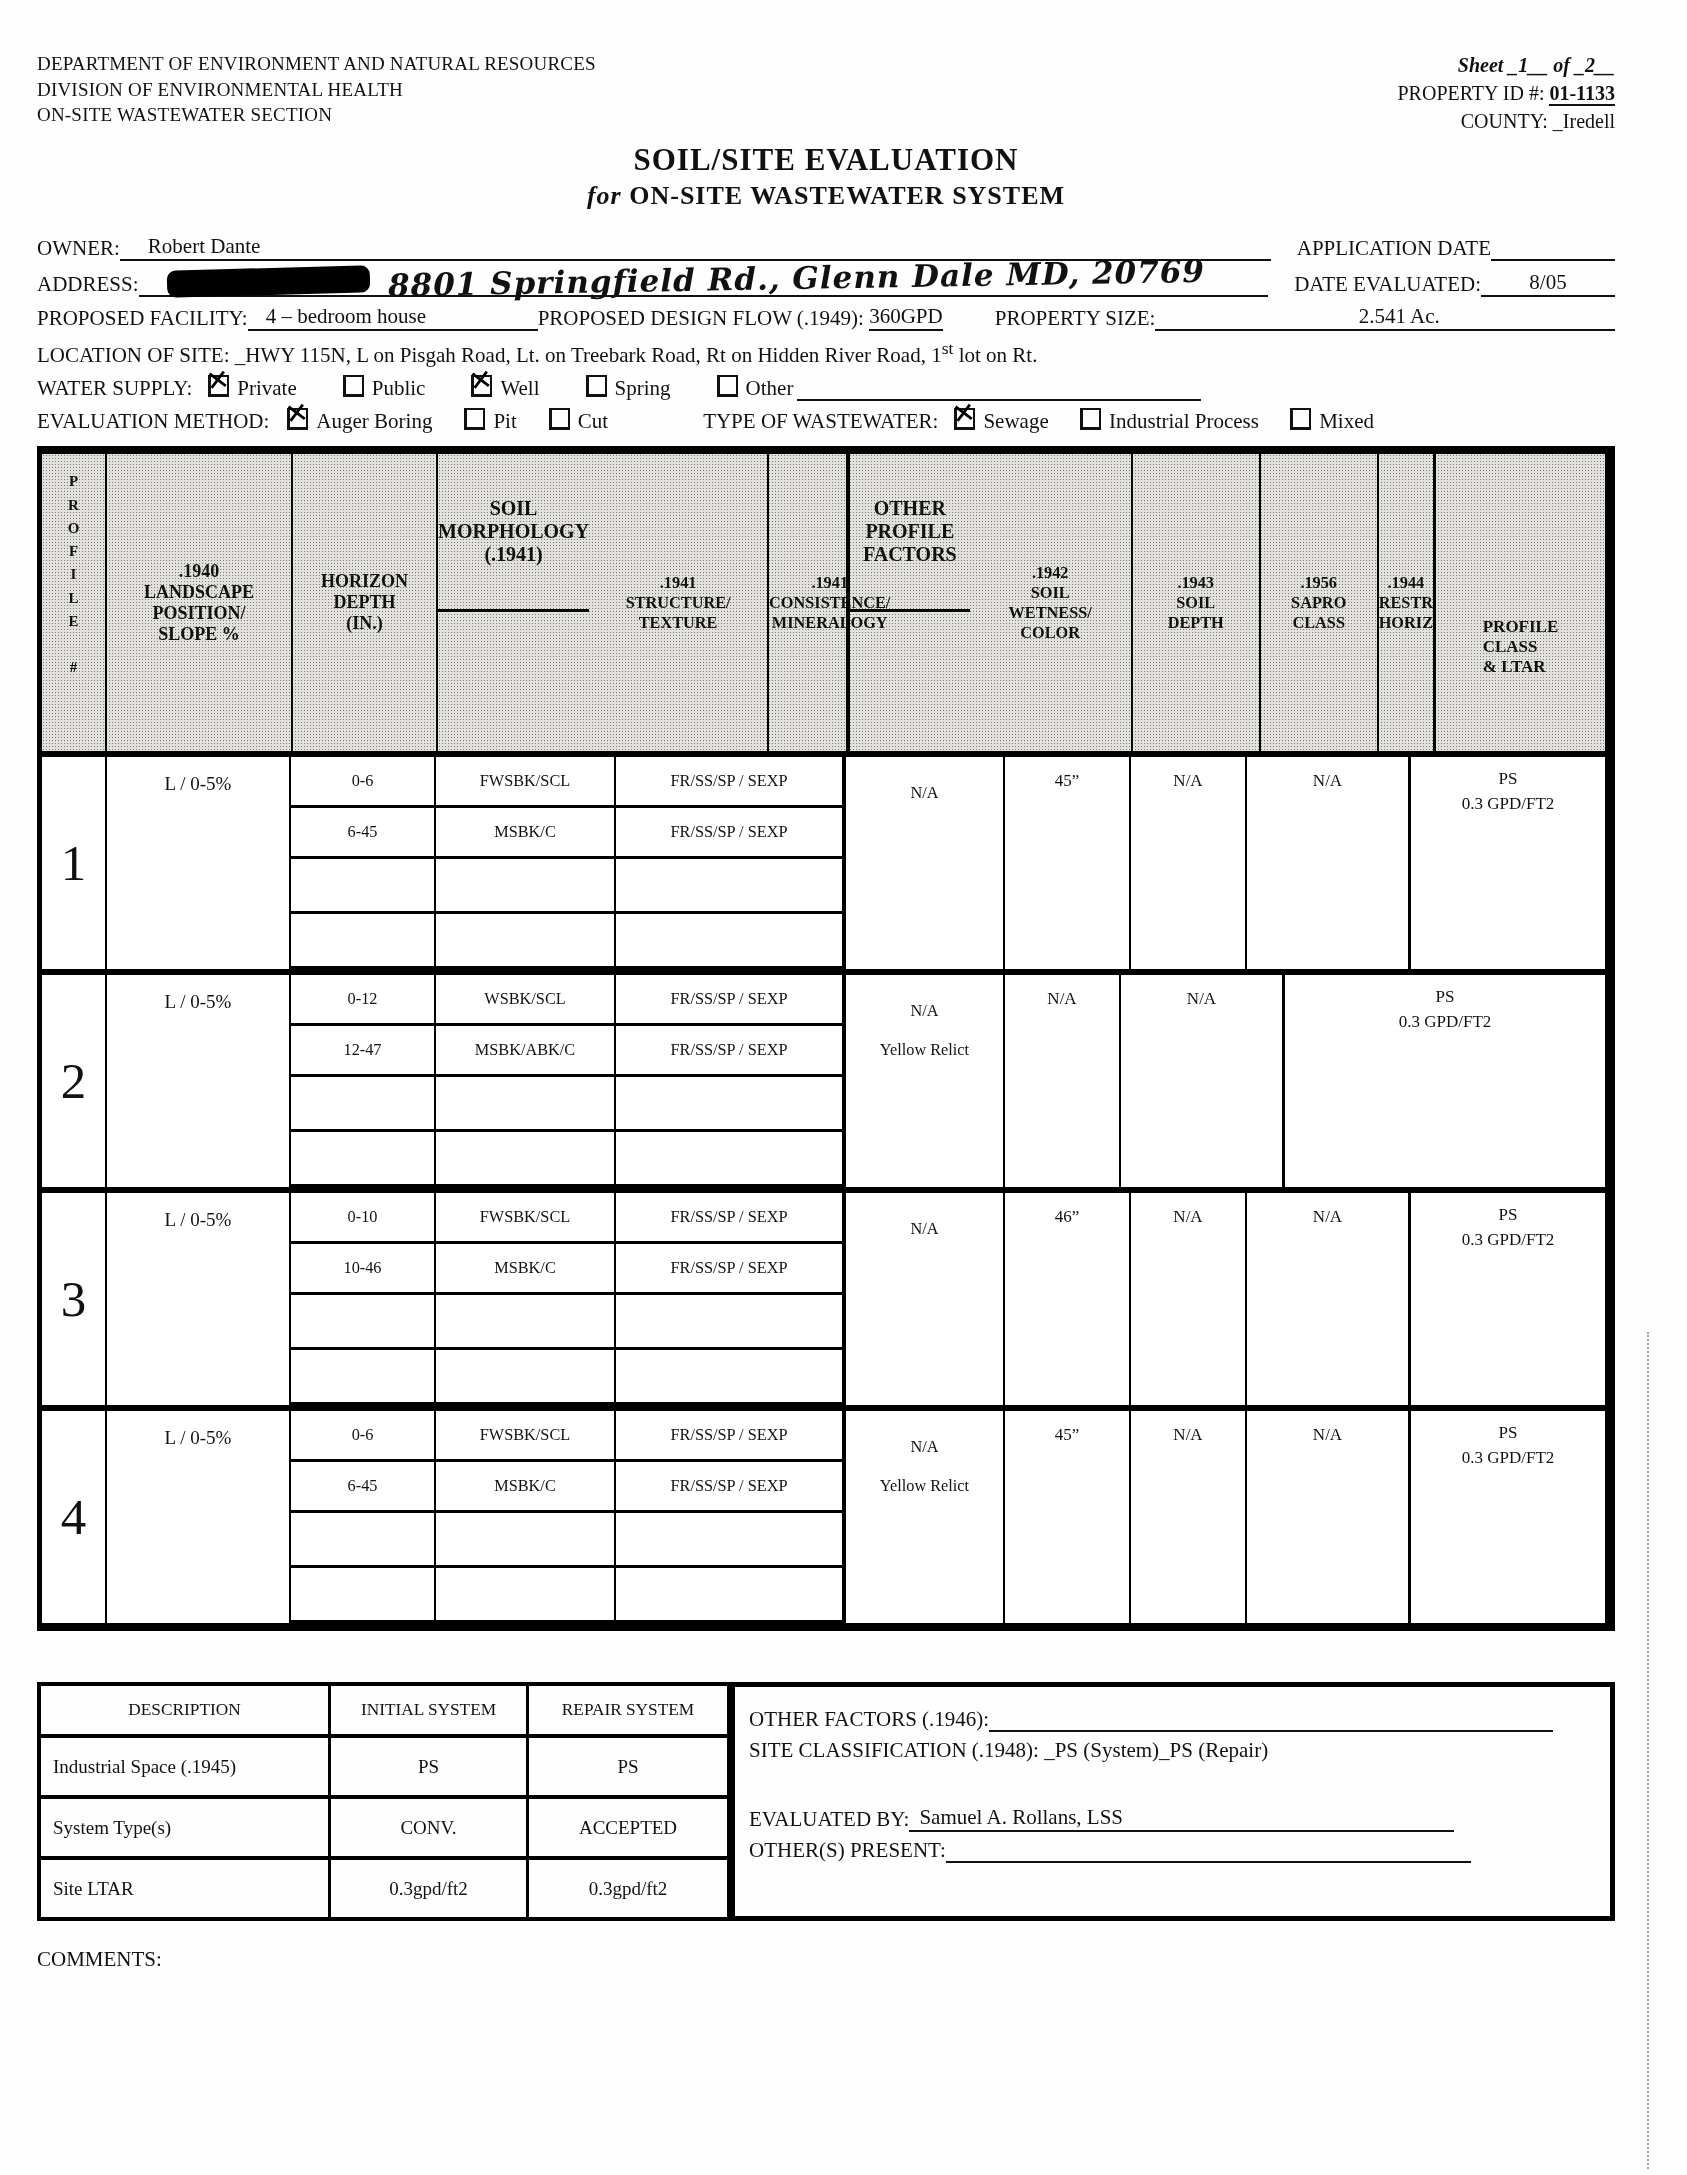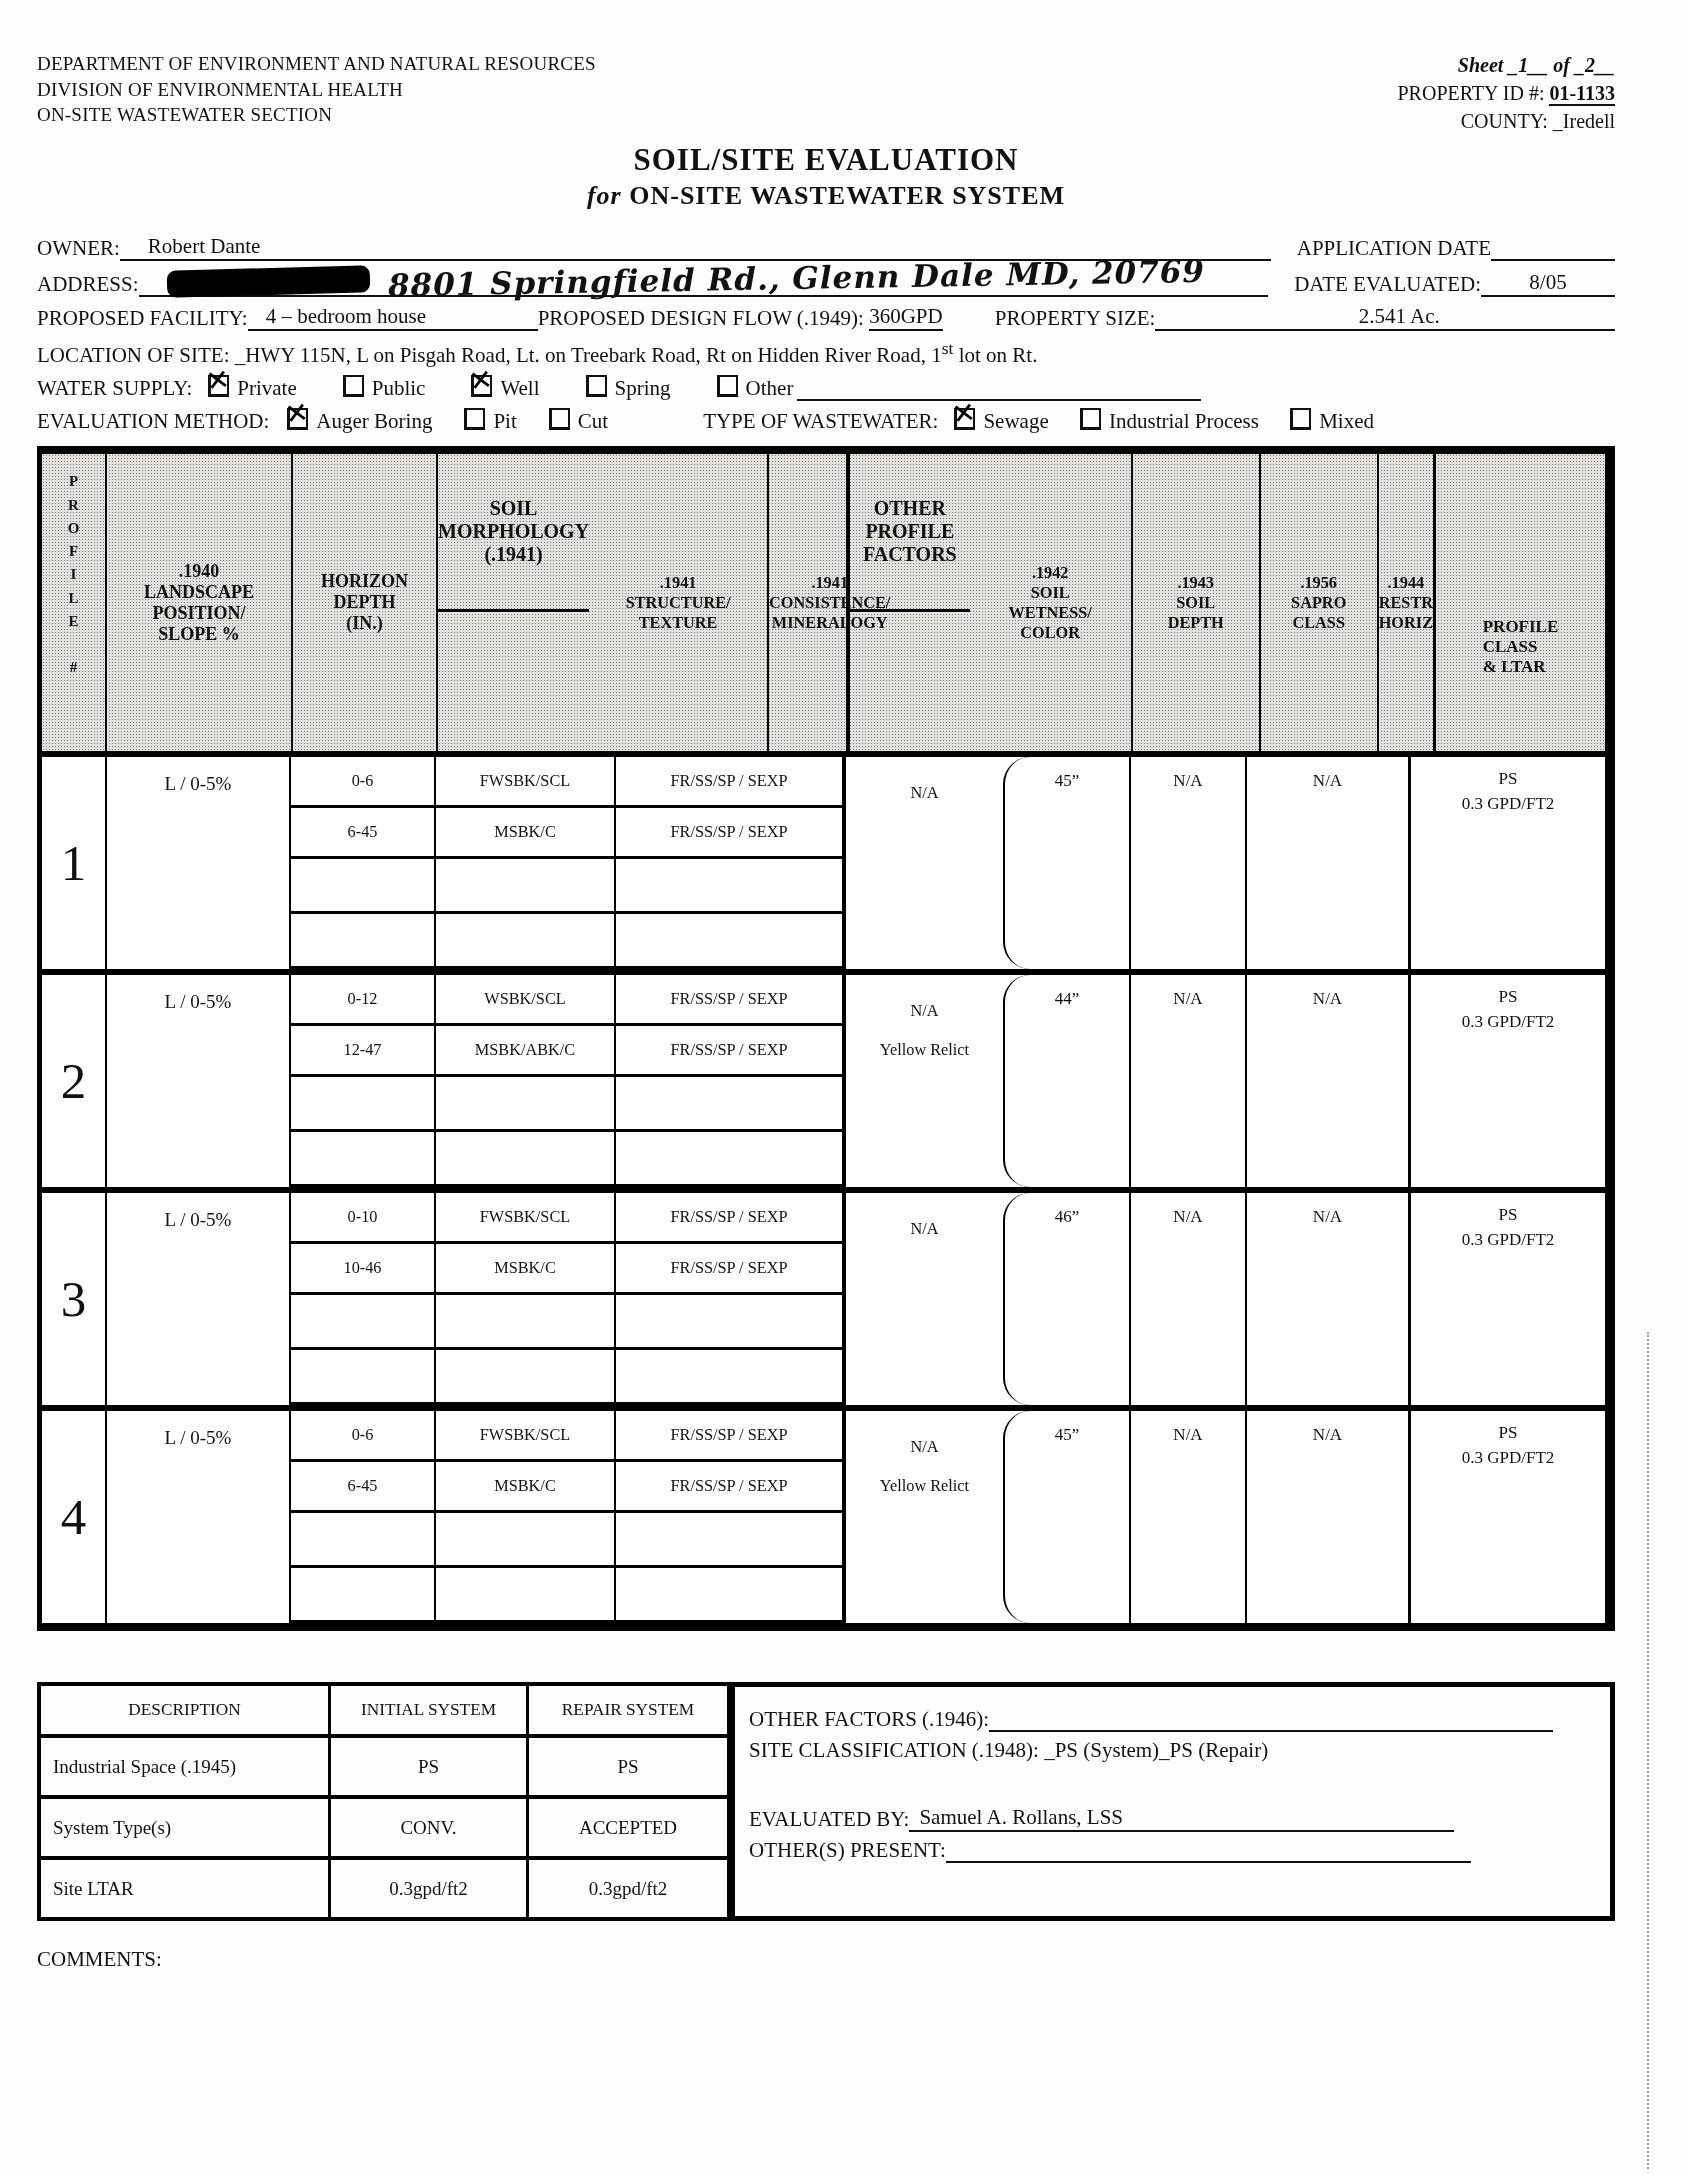--- a/index.html
+++ b/index.html
@@ -98,21 +98,21 @@
   .cp{width:63px;border-left:none;display:flex;align-items:center;justify-content:center;font-size:51px;}
   .cl{width:184px;text-align:center;padding-top:16px;font-size:19px;box-sizing:border-box;}
   .stack{display:flex;flex-direction:column;}
   .ch{width:143px;}
   .cs{width:178px;}
   .cc{width:226px;}
   .sub{height:48px;border-bottom:3px solid #000;display:flex;align-items:center;justify-content:center;font-size:16.3px;}
   .sub.s3,.sub.s4{height:52px;}
   .sub.s5{height:48px;border-bottom:none;flex:1;}
   .cw{width:161px;border-left:4px solid #000;text-align:center;padding-top:16px;font-size:16.3px;line-height:2.4;box-sizing:border-box;}
-  .cd{width:126px;text-align:center;padding-top:14px;font-size:17px;box-sizing:border-box;border-radius:27px;}
+  .cd{width:126px;text-align:center;padding-top:14px;font-size:17px;box-sizing:border-box;}
   .csa{width:116px;text-align:center;padding-top:14px;font-size:17px;box-sizing:border-box;}
   .cr{width:163px;text-align:center;padding-top:14px;font-size:17px;box-sizing:border-box;}
   .cpc{flex:1;border-left:3px solid #000;text-align:center;padding-top:10px;font-size:17px;line-height:1.45;box-sizing:border-box;}
 
   
   .bottom{display:flex;margin-top:51px;align-items:stretch;}
   .btable{border:4px solid #000;}
   .brow{display:flex;border-top:4px solid #000;}
   .brow:first-child{border-top:none;}
   .bcell{border-left:3px solid #000;display:flex;align-items:center;justify-content:center;font-size:19px;box-sizing:border-box;}
@@ -330,21 +330,20 @@
       </div>
       <div class="c cc stack">
         <div class="sub s1">FR/SS/SP / SEXP</div>
         <div class="sub s2">FR/SS/SP / SEXP</div>
         <div class="sub s3"></div>
         <div class="sub s4"></div>
         <div class="sub s5"></div>
       </div>
       <div class="c cw ml">N/A
 Yellow Relict</div>
-      <div class="c cd">44”</div>
       <div class="c csa">N/A</div>
       <div class="c cr">N/A</div>
       <div class="c cpc ml">PS
 0.3 GPD/FT2</div>
     </div>
 
     <div class="pblock">
       <div class="c cp">3</div>
       <div class="c cl">L / 0-5%</div>
       <div class="c ch stack">

